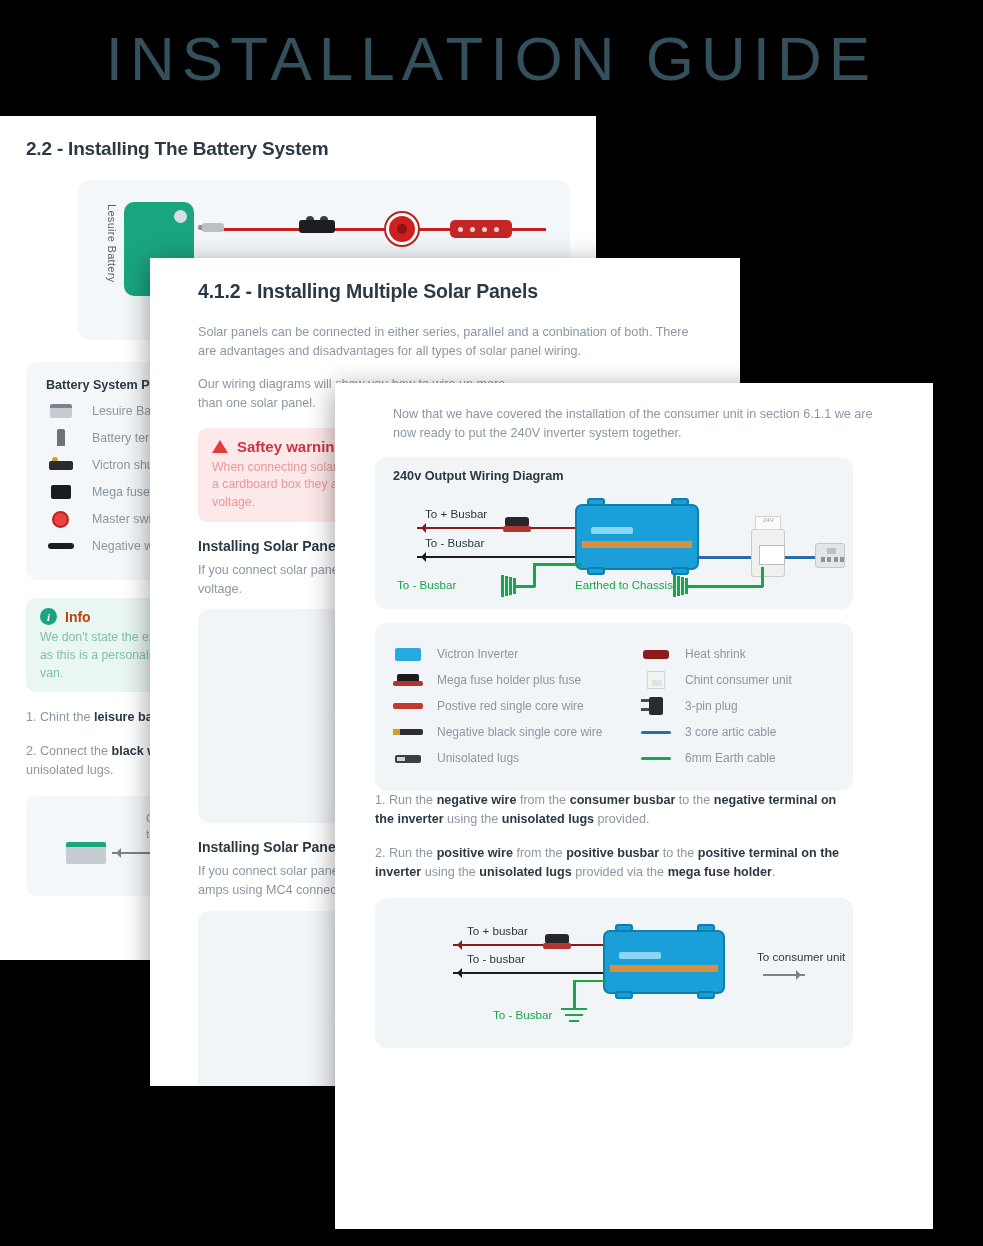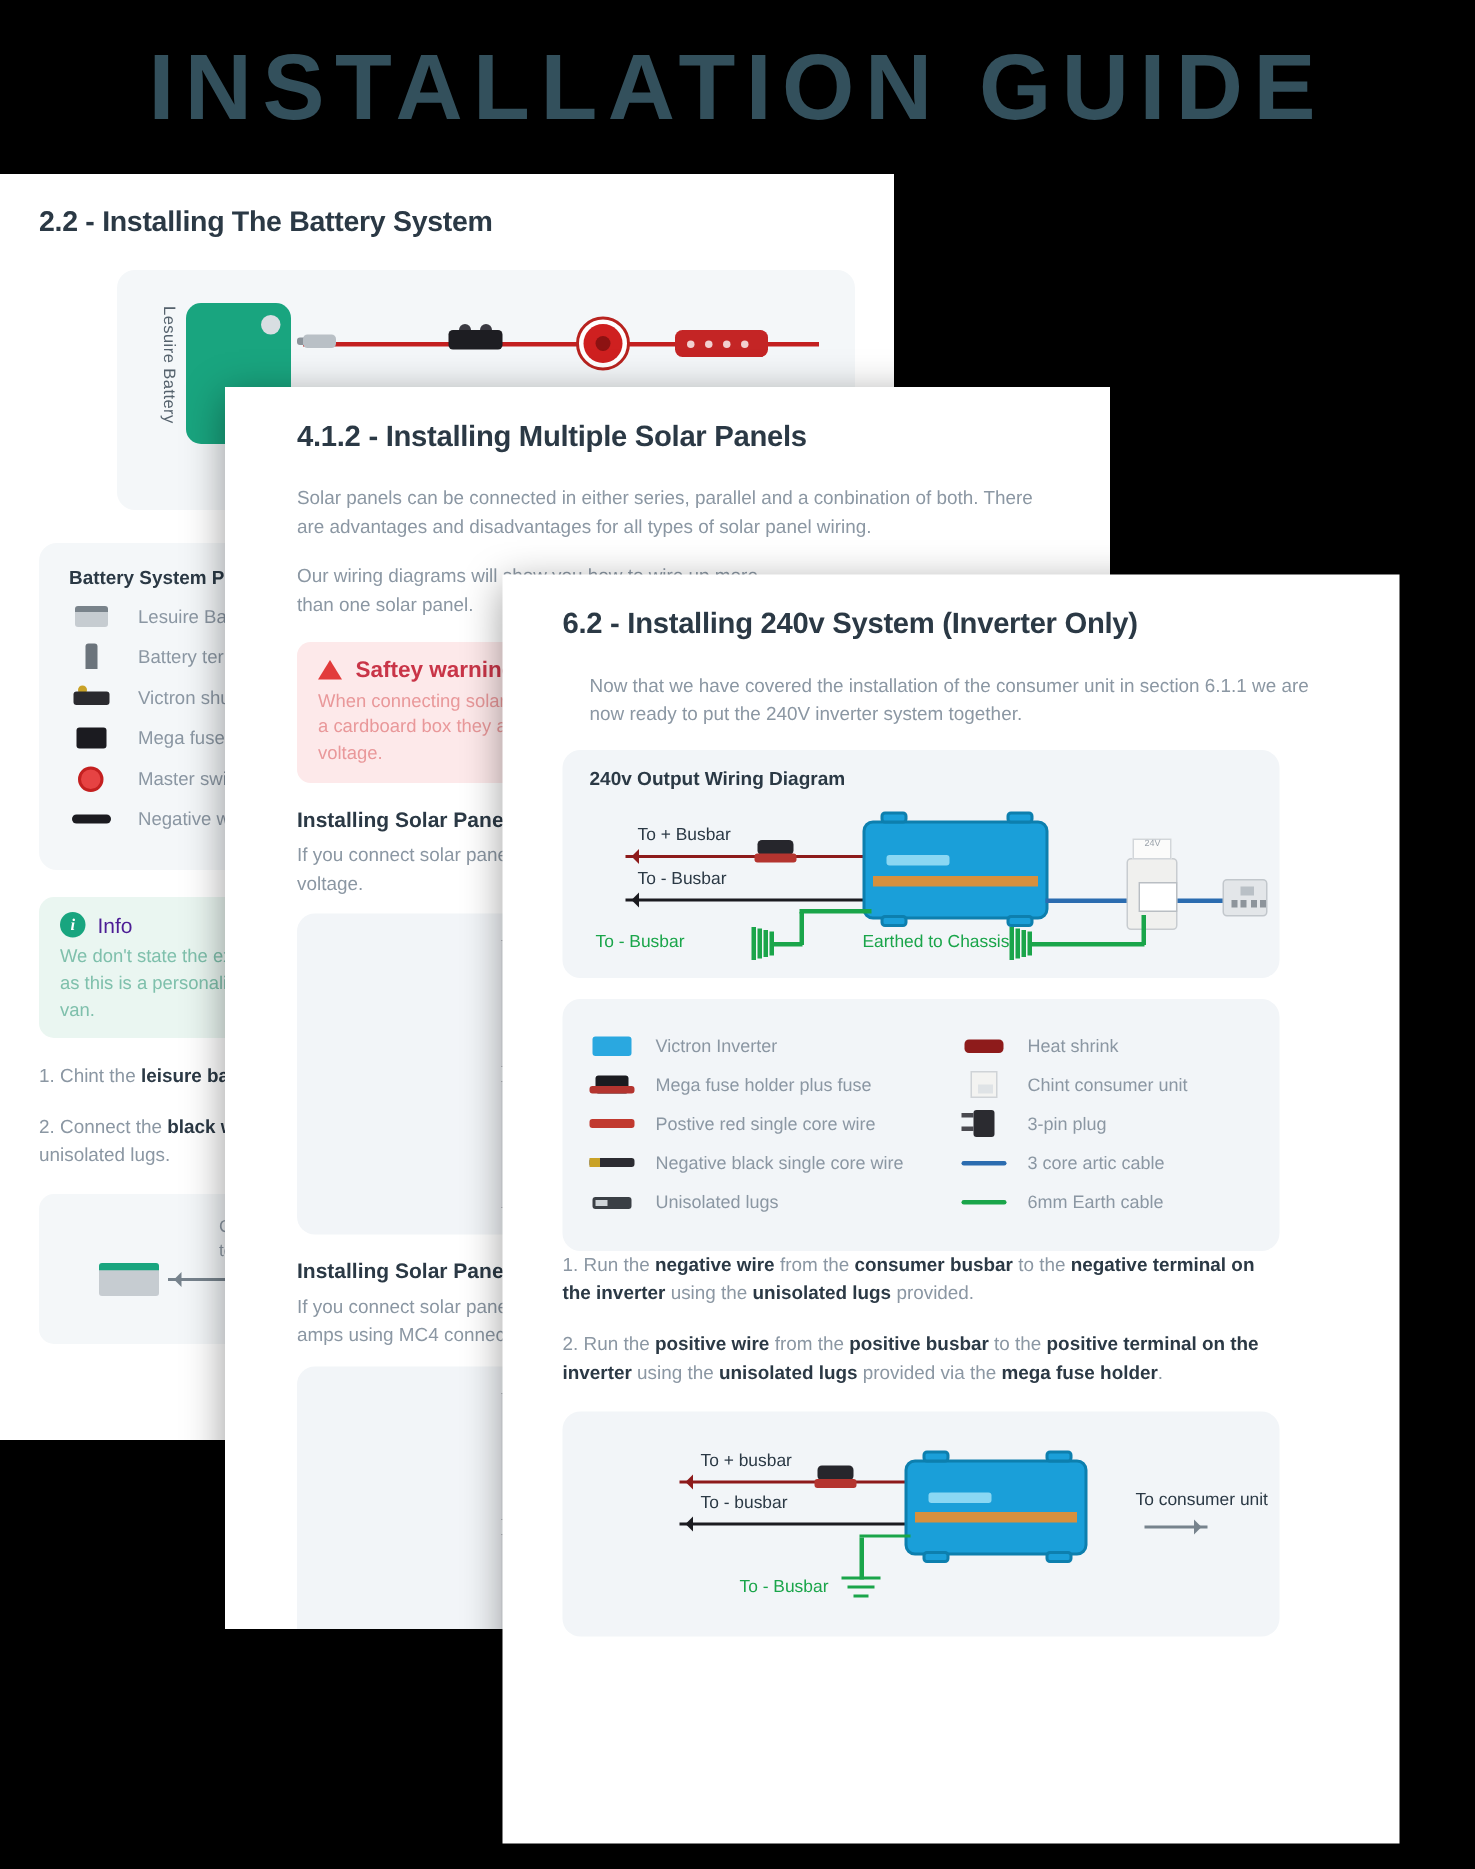--- a/index.html
+++ b/index.html
@@ -11,21 +11,21 @@
   }
   .stage { position: relative; width: 983px; height: 1246px; background: #000; }
 
   
   .hero {
     position: absolute; left: 0; top: 0; width: 983px; height: 116px;
     display: flex; align-items: center; justify-content: center;
     background: #000;
   }
   .hero-title {
-    font-size: 62px; font-weight: 700; letter-spacing: 7px;
+    font-size: 62px; font-weight: 400; letter-spacing: 7px;
     color: #33505c; white-space: nowrap;
     font-family: "Liberation Sans", sans-serif;
   }
 
   
   .card {
     position: absolute; background: #ffffff; overflow: hidden;
     box-shadow: 0 6px 26px rgba(0,0,0,0.40);
   }
   #card-battery  { left: 0px;   top: 116px; width: 596px; height: 844px; }
@@ -118,21 +118,21 @@
     margin-top: 18px; background: #eaf6f1; border-radius: 10px;
     padding: 10px 14px; width: 240px;
   }
   .info-head { display: flex; align-items: center; margin-bottom: 4px; }
   .info-dot {
     width: 17px; height: 17px; border-radius: 50%; background: #18a57f;
     color: #fff; font-size: 11px; font-weight: 700; font-style: italic;
     display: flex; align-items: center; justify-content: center;
     margin-right: 8px; font-family: "Liberation Serif", serif;
   }
-  .info-title { font-size: 14px; font-weight: 400; color: #4c1d95; }
+  .info-title { font-size: 14px; font-weight: 700; color: #c2410c; }
   .info-body { font-size: 12.3px; color: #7fc0ac; line-height: 1.45; }
 
   .mini-diagram {
     margin-top: 16px; background: #f4f7f9; border-radius: 10px;
     height: 100px; position: relative; width: 330px;
   }
   .md-batt { position:absolute; left:40px; top:46px; width:40px;height:22px;background:#c6ccd1;border-radius:2px;border-top:5px solid #19a57f; }
   .md-arrow{ position:absolute; left:86px; top:56px; width:92px;height:2px;background:#77838d; }
   .md-arrow::before{content:"";position:absolute;left:-1px;top:-4px;border:5px solid transparent;border-right-color:#77838d;}
   .md-term { position:absolute; left:182px; top:46px; width:9px;height:22px;background:#6b747c;border-radius:2px 2px 0 0; }
@@ -390,21 +390,20 @@
             <div class="sp-wire-r"></div>
             <div class="sp-wire-b"></div>
           </div>
         <div class="sp" style="margin-bottom:0"></div>
       </div>
     </div>
   </div>
 
   <div class="card" id="card-inverter">
     <div class="card-inner">
-      <h1 class="sec-title">6.2 - Installing 240v System (Inverter Only)</h1>
       <p class="body" style="width:480px;margin-left:18px">Now that we have covered the installation of the consumer unit in section 6.1.1 we are now ready to put the 240V inverter system together.</p>
 
       <div class="wdiag">
         <div class="wd-title">240v Output Wiring Diagram</div>
 
         <div class="lbl" style="left:50px; top:50px">To + Busbar</div>
         <div class="arrow-l red" style="left:42px; top:70px; width:160px;"></div>
 
         <div class="lbl" style="left:50px; top:79px">To - Busbar</div>
         <div class="arrow-l" style="left:42px; top:99px; width:160px;"></div>

